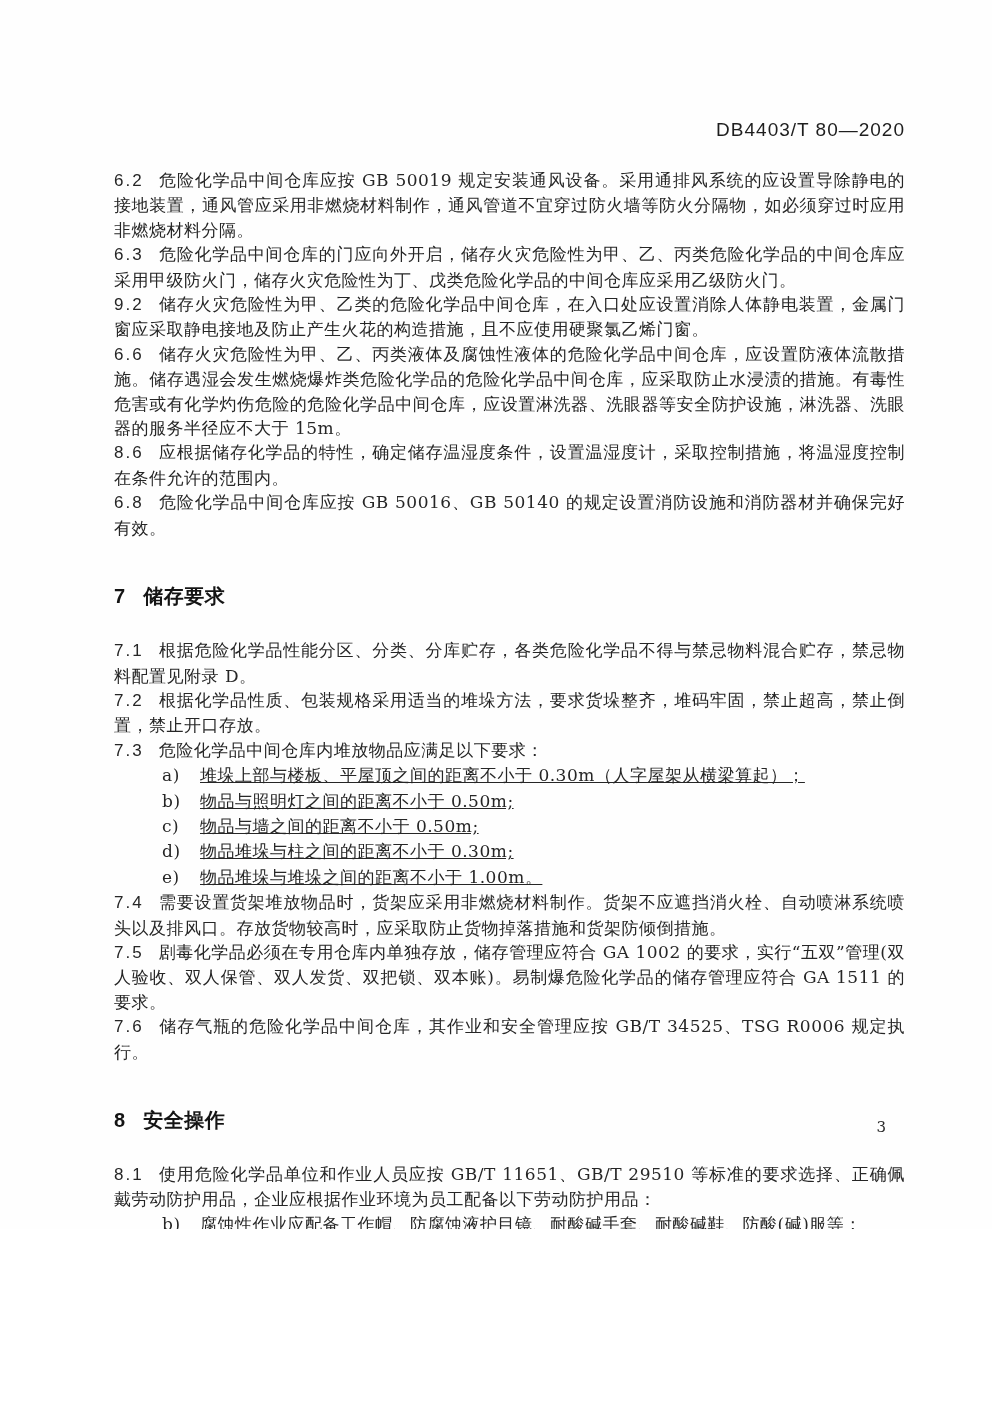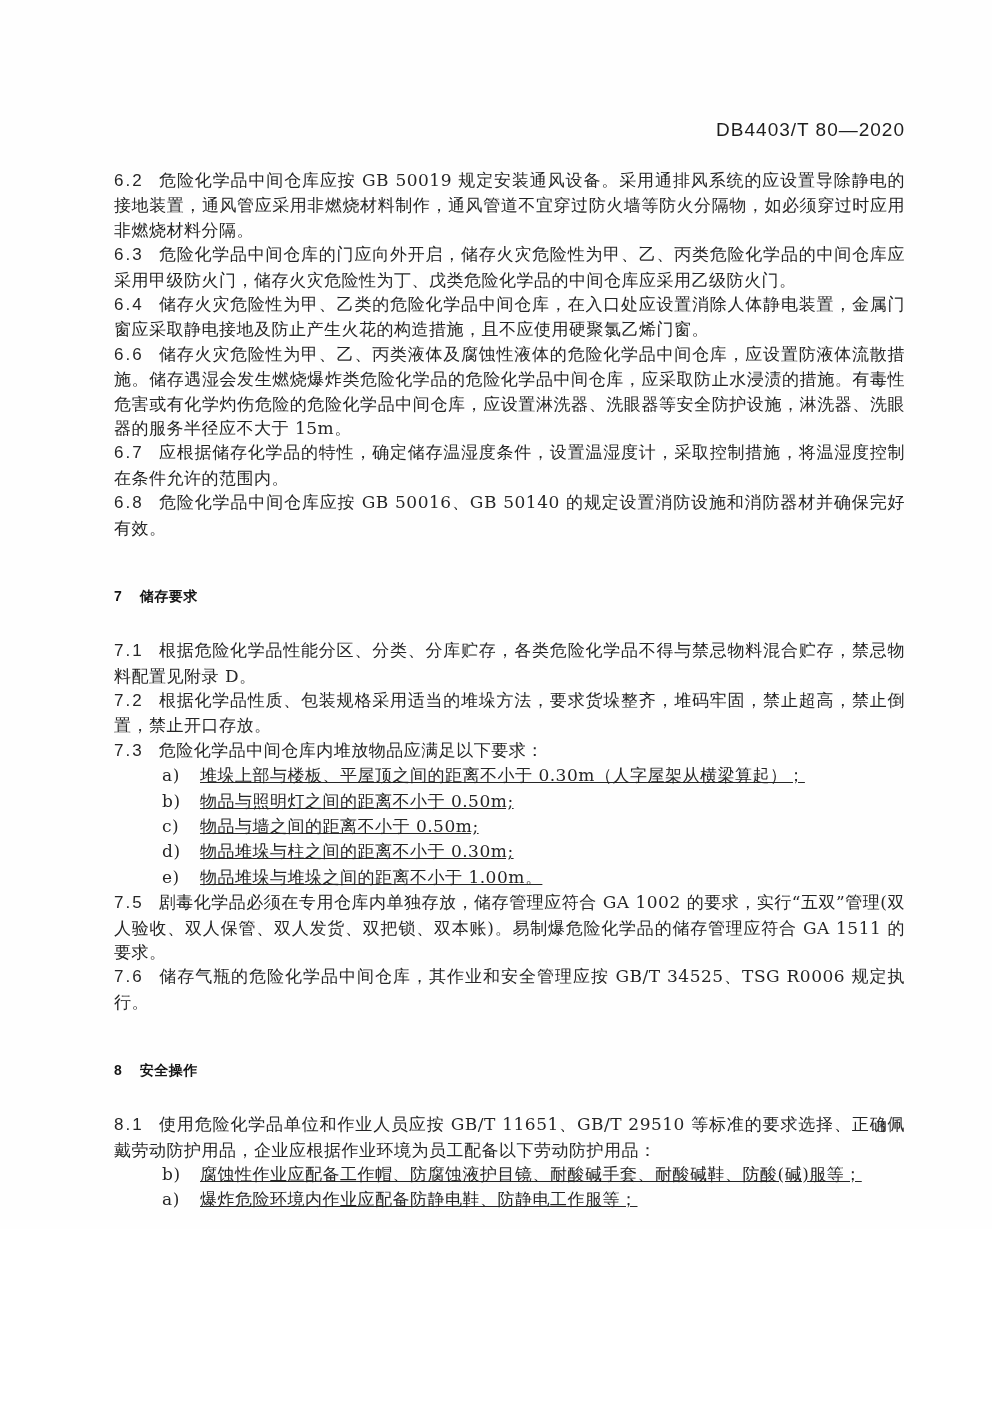--- a/index.html
+++ b/index.html
@@ -33,21 +33,21 @@
   p.clause { margin: 0; }
   .c-num {
     font-family: Liberation Sans, sans-serif;
     letter-spacing: 2px;
     margin-right: 15px;
     white-space: nowrap;
   }
   h2.section-heading {
     font-family: "Liberation Sans", sans-serif;
     font-weight: 600;
-    font-size: 14px;
+    font-size: 20px;
     color: #141414;
     line-height: 24px;
     margin: 44px 0 30px 0;
     text-align: left;
   }
   .h-num { margin-right: 16px; letter-spacing: 2px; }
   .list { text-align: left; text-decoration: underline; }
   .list-item {
     padding-left: 48px;
     line-height: 25.4px;
@@ -67,35 +67,36 @@
 </head>
 <body>
 
 <div class="page">
   <header class="doc-header">
     <span>DB4403/T 80—2020</span>
   </header>
   <main class="doc-body" id="doc-body">
       <p class="clause"><span class="c-num">6.2</span><span class="c-text">危险化学品中间仓库应按 GB 50019 规定安装通风设备。采用通排风系统的应设置导除静电的接地装置，通风管应采用非燃烧材料制作，通风管道不宜穿过防火墙等防火分隔物，如必须穿过时应用非燃烧材料分隔。</span></p>
       <p class="clause"><span class="c-num">6.3</span><span class="c-text">危险化学品中间仓库的门应向外开启，储存火灾危险性为甲、乙、丙类危险化学品的中间仓库应采用甲级防火门，储存火灾危险性为丁、戊类危险化学品的中间仓库应采用乙级防火门。</span></p>
-      <p class="clause"><span class="c-num">6.4</span><span class="c-text">储存火灾危险性为甲、乙类的危险化学品中间仓库，在入口处应设置消除人体静电装置，金属门窗应采取静电接地及防止产生火花的构造措施，且不应使用硬聚氯乙烯门窗。</span></p>
+      <p class="clause"><span class="c-num">9.2</span><span class="c-text">储存火灾危险性为甲、乙类的危险化学品中间仓库，在入口处应设置消除人体静电装置，金属门窗应采取静电接地及防止产生火花的构造措施，且不应使用硬聚氯乙烯门窗。</span></p>
       <p class="clause"><span class="c-num">6.6</span><span class="c-text">储存火灾危险性为甲、乙、丙类液体及腐蚀性液体的危险化学品中间仓库，应设置防液体流散措施。储存遇湿会发生燃烧爆炸类危险化学品的危险化学品中间仓库，应采取防止水浸渍的措施。有毒性危害或有化学灼伤危险的危险化学品中间仓库，应设置淋洗器、洗眼器等安全防护设施，淋洗器、洗眼器的服务半径应不大于 15m。</span></p>
-      <p class="clause"><span class="c-num">6.7</span><span class="c-text">应根据储存化学品的特性，确定储存温湿度条件，设置温湿度计，采取控制措施，将温湿度控制在条件允许的范围内。</span></p>
+      <p class="clause"><span class="c-num">8.6</span><span class="c-text">应根据储存化学品的特性，确定储存温湿度条件，设置温湿度计，采取控制措施，将温湿度控制在条件允许的范围内。</span></p>
       <p class="clause"><span class="c-num">6.8</span><span class="c-text">危险化学品中间仓库应按 GB 50016、GB 50140 的规定设置消防设施和消防器材并确保完好有效。</span></p>
       <h2 class="section-heading"><span class="h-num">7</span><span class="h-text">储存要求</span></h2>
       <p class="clause"><span class="c-num">7.1</span><span class="c-text">根据危险化学品性能分区、分类、分库贮存，各类危险化学品不得与禁忌物料混合贮存，禁忌物料配置见附录 D。</span></p>
       <p class="clause"><span class="c-num">7.2</span><span class="c-text">根据化学品性质、包装规格采用适当的堆垛方法，要求货垛整齐，堆码牢固，禁止超高，禁止倒置，禁止开口存放。</span></p>
       <p class="clause"><span class="c-num">7.3</span><span class="c-text">危险化学品中间仓库内堆放物品应满足以下要求：</span></p>
       <div class="list">
         <div class="list-item"><span class="li-label">a)</span><span class="li-text">堆垛上部与楼板、平屋顶之间的距离不小于 0.30m（人字屋架从横梁算起）；</span></div>
         <div class="list-item"><span class="li-label">b)</span><span class="li-text">物品与照明灯之间的距离不小于 0.50m;</span></div>
         <div class="list-item"><span class="li-label">c)</span><span class="li-text">物品与墙之间的距离不小于 0.50m;</span></div>
         <div class="list-item"><span class="li-label">d)</span><span class="li-text">物品堆垛与柱之间的距离不小于 0.30m;</span></div>
         <div class="list-item"><span class="li-label">e)</span><span class="li-text">物品堆垛与堆垛之间的距离不小于 1.00m。</span></div>
       </div>
+      <p class="clause"><span class="c-num">7.4</span><span class="c-text">需要设置货架堆放物品时，货架应采用非燃烧材料制作。货架不应遮挡消火栓、自动喷淋系统喷头以及排风口。存放货物较高时，应采取防止货物掉落措施和货架防倾倒措施。</span></p>
       <p class="clause"><span class="c-num">7.5</span><span class="c-text">剧毒化学品必须在专用仓库内单独存放，储存管理应符合 GA 1002 的要求，实行“五双”管理(双人验收、双人保管、双人发货、双把锁、双本账)。易制爆危险化学品的储存管理应符合 GA 1511 的要求。</span></p>
       <p class="clause"><span class="c-num">7.6</span><span class="c-text">储存气瓶的危险化学品中间仓库，其作业和安全管理应按 GB/T 34525、TSG R0006 规定执行。</span></p>
       <h2 class="section-heading"><span class="h-num">8</span><span class="h-text">安全操作</span></h2>
       <p class="clause"><span class="c-num">8.1</span><span class="c-text">使用危险化学品单位和作业人员应按 GB/T 11651、GB/T 29510 等标准的要求选择、正确佩戴劳动防护用品，企业应根据作业环境为员工配备以下劳动防护用品：</span></p>
       <div class="list">
         <div class="list-item"><span class="li-label">b)</span><span class="li-text">腐蚀性作业应配备工作帽、防腐蚀液护目镜、耐酸碱手套、耐酸碱鞋、防酸(碱)服等；</span></div>
         <div class="list-item"><span class="li-label">a)</span><span class="li-text">爆炸危险环境内作业应配备防静电鞋、防静电工作服等；</span></div>
       </div>
     </main>
   <footer class="doc-footer">

